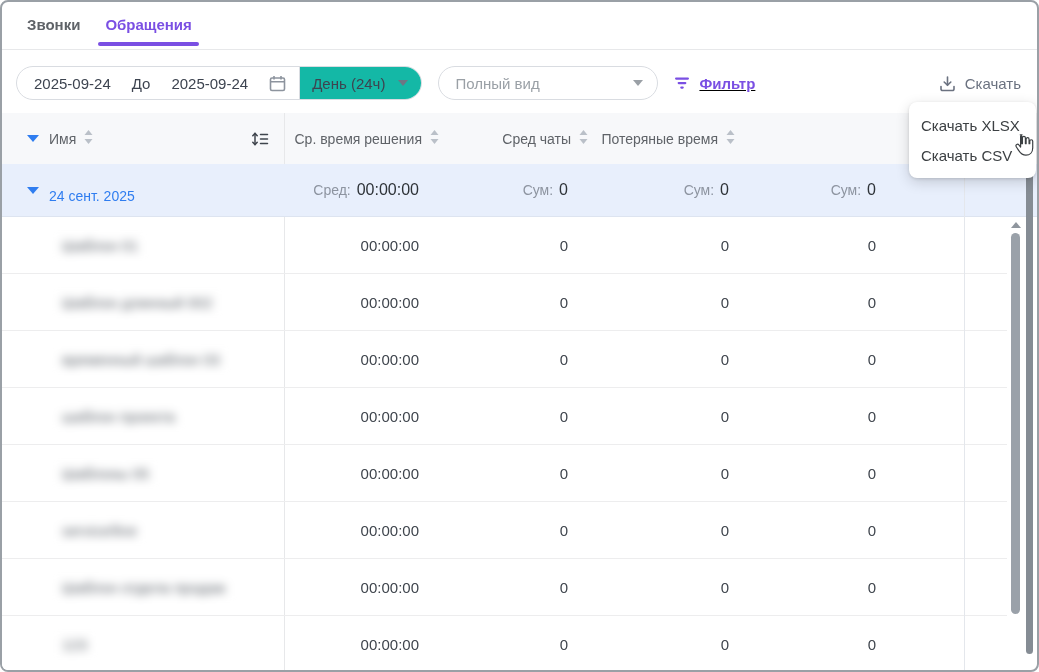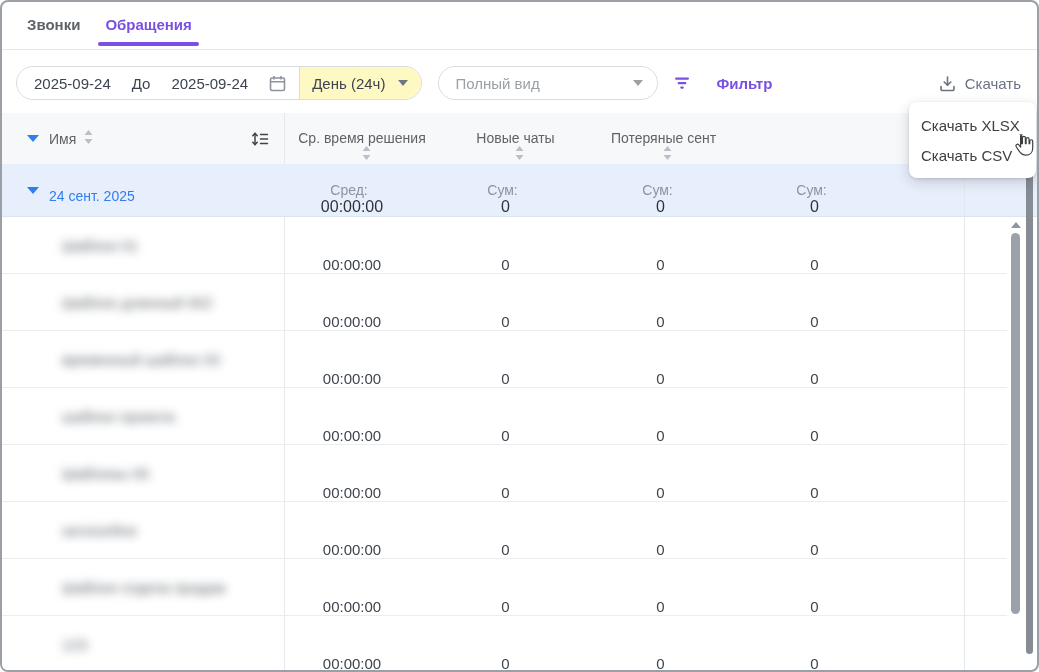--- a/index.html
+++ b/index.html
@@ -14,37 +14,37 @@
   .tabs-bar { display:flex; align-items:flex-start; height:48px; border-bottom:1px solid #e7e8ea; padding-left:18px; }
   .tab { position:relative; padding:14px 7px 13px; font-size:15px; font-weight:700; color:#5f6368; cursor:pointer; }
   .tab + .tab { margin-left:11px; }
   .tab.active { color:#7a4fe3; }
   .tab.active::after { content:""; position:absolute; left:0; right:0; bottom:0; height:4px; border-radius:3px; background:#7a4fe3; }
   
   .toolbar { position:relative; display:flex; align-items:center; margin-top:16px; padding:0 14px; height:34px; }
   .control { height:34px; border:1px solid #d9dce1; display:flex; align-items:center; background:#fff; }
   .date-group { border-radius:17px; overflow:hidden; padding:0; }
   .date-seg { display:flex; align-items:center; gap:21px; padding:0 13px 0 17px; height:100%; border-right:1px solid #d9dce1; }
-  .period-seg { display:flex; align-items:center; gap:13px; padding:0 13px 0 12px; height:100%; background:#fef9c3; }
+  .period-seg { display:flex; align-items:center; gap:13px; padding:0 13px 0 12px; height:100%; background:#14b8a6; }
   .date-text, .period-text { font-size:15px; color:#3d4450; }
   .view-select { margin-left:16px; border-radius:17px; width:220px; padding:0 14px 0 16px; justify-content:space-between; }
   .placeholder { font-size:15px; color:#9aa0a6; }
-  .filter-btn { display:flex; align-items:center; gap:26px; margin-left:16px; cursor:pointer; }
+  .filter-btn { display:flex; align-items:center; gap:9px; margin-left:16px; cursor:pointer;text-decoration:underline; }
   .filter-label { font-size:15px; font-weight:600; color:#7a4fe3; }
   .spacer { flex:1; }
   .download-btn { display:flex; align-items:center; gap:9px; cursor:pointer; padding-right:2px; }
   .download-label { font-size:15px; color:#6b7280; }
   .chev { width:0; height:0; border-left:5px solid transparent; border-right:5px solid transparent; border-top:6px solid #6e7684; }
   
   .table { position:relative; margin-top:13px; }
   .trow { display:flex; align-items:center; }
   .c1 { width:283px; flex:none; display:flex; align-items:center; padding-left:25px; height:100%; border-right:1px solid #e7e8ea; }
   .c2 { width:158px; flex:none; } .c3 { width:149px; flex:none; } .c4 { width:161px; flex:none; } .c5 { width:147px; flex:none; }
   .c6 { flex:1; }
-  .num { display:flex; align-items:center; justify-content:flex-end; height:100%; padding-right:24px;flex-direction:column; }
+  .num { display:flex; align-items:center; justify-content:flex-end; height:100%; padding-right:24px; }
   .thead { height:51px; background:#f7f8fa; }
   .thead .num { padding-right:4px; }
   .th-label { font-size:14px; color:#5f6368; }
   .sort { margin-left:8px; flex:none; }
   .caret { width:0; height:0; border-left:6px solid transparent; border-right:6px solid transparent; border-top:7px solid #2f7df0; margin-right:10px; flex:none; }
   .rowheight-icon { margin-left:auto; margin-right:15px; }
   .summary-row { height:53px; background:#e8effc; border-bottom:1px solid #dde4f0; }
   .summary-date { font-size:14px; color:#2f7df0;margin-top:11px; }
   .lbl { font-size:14px; color:#8d94a0; margin-right:6px; }
   .val { font-size:16px; color:#2e3338; }
@@ -149,28 +149,28 @@
         </span>
       </div>
       <div class="c2 num">
         <span class="th-label">Ср. время решения</span>
         <span class="sort"><svg width="9" height="14" viewBox="0 0 9 14" fill="#bac0c8">
               <path d="M4.5 0L8.5 5H0.5Z"></path>
               <path d="M4.5 14L0.5 9H8.5Z"></path>
             </svg></span>
       </div>
       <div class="c3 num">
-        <span class="th-label">Новые чаты</span>
+        <span class="th-label">Сред чаты</span>
         <span class="sort"><svg width="9" height="14" viewBox="0 0 9 14" fill="#bac0c8">
               <path d="M4.5 0L8.5 5H0.5Z"></path>
               <path d="M4.5 14L0.5 9H8.5Z"></path>
             </svg></span>
       </div>
       <div class="c5 num">
-        <span class="th-label">Потеряные сент</span>
+        <span class="th-label">Потеряные время</span>
         <span class="sort"><svg width="9" height="14" viewBox="0 0 9 14" fill="#bac0c8">
               <path d="M4.5 0L8.5 5H0.5Z"></path>
               <path d="M4.5 14L0.5 9H8.5Z"></path>
             </svg></span>
       </div>
       <div class="c6"></div>
     </div>
 
     <div class="trow summary-row">
       <div class="c1" style="border-right:none;">

